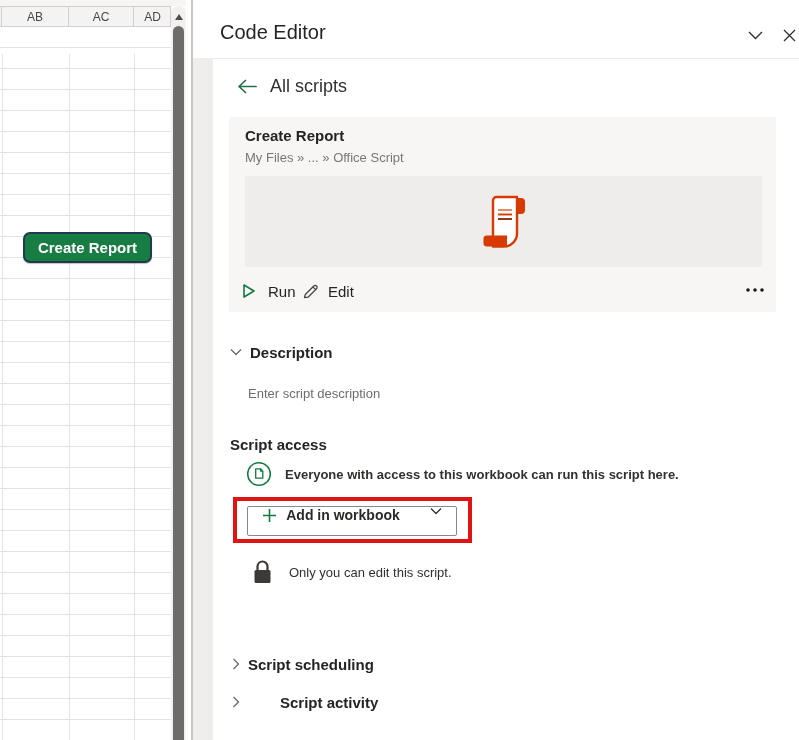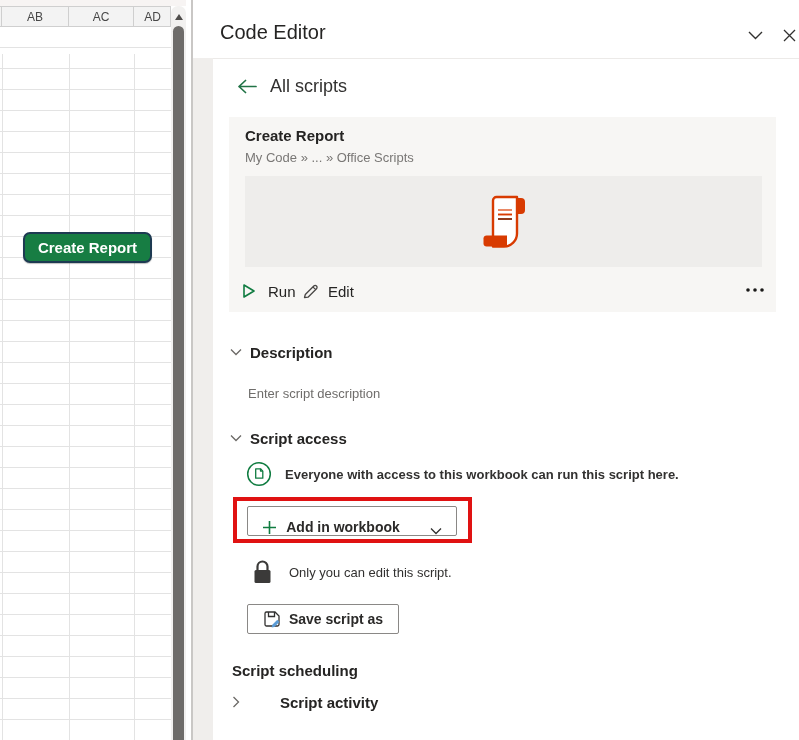--- a/index.html
+++ b/index.html
@@ -56,41 +56,41 @@
     font-size:15px; color:#252423; height:24px; }
   #run-button { left:242px;gap:12px; }
   #edit-button { left:302px; }
   #more-button { left:741px; top:281px; width:28px; height:18px; display:flex; align-items:center; justify-content:center; cursor:pointer; }
 
   
   .section-header { display:flex; align-items:center; gap:8px; cursor:pointer; height:20px; }
   .section-label { font-size:15px; font-weight:700; color:#252423; }
   #description-header { left:230px; top:342px; }
   #description-placeholder { left:248px; top:386px; font-size:13px; color:#6f6d6b; cursor:text; }
-  #script-access-header { left:230px; top:428px; }
+  #script-access-header { left:230px; top:428px;flex-direction:column; }
   #share-row { left:246px; top:461px; display:flex; align-items:center; gap:13px; }
   #share-text { font-size:13px; color:#323130;font-weight:bold; }
 
   #highlight-box { left:233px; top:497px; width:239px; height:46px;
     border:4px solid #e01212; z-index:5; pointer-events:none; }
   #add-button { left:247px; top:506px; width:210px; height:30px; background:#fff;
-    border:1px solid #8a8886; border-radius:2px; display:flex; align-items:flex-end; cursor:pointer; }
+    border:1px solid #8a8886; border-radius:2px; display:flex; align-items:flex-start; cursor:pointer; }
   #add-primary { flex:1; display:flex; align-items:center; justify-content:center; gap:9px; }
   #add-label { font-size:14px; font-weight:600; color:#2b2a29; }
   #add-split-divider { width:1px; margin:5px 0; background:#c8c6c4; }
   #add-dropdown { width:41px; display:flex; align-items:center; justify-content:center; }
 
   #lock-row { left:252px; top:559px; display:flex; align-items:center; gap:16px; }
   #lock-text { font-size:13px; color:#323130; }
   #save-button { left:247px; top:604px; width:152px; height:30px; background:#fff;
     border:1px solid #8a8886; border-radius:2px; display:flex; align-items:center;
     justify-content:center; gap:8px; cursor:pointer; }
   #save-label { font-size:14px; font-weight:600; color:#2b2a29; }
 
-  #script-scheduling-header { left:232px; top:654px;flex-direction:column; }
+  #script-scheduling-header { left:232px; top:654px; }
   #script-activity-header { left:232px; top:692px;gap:40px; }
 </style>
 </head>
 <body>
 
 <div id="app">
 
   <div class="abs" id="sheet-top-strip"></div>
 
   <div class="abs" id="col-header-row">
@@ -132,21 +132,21 @@
 
   <div class="abs" id="back-button">
     <svg width="20" height="15" viewBox="0 0 20 15">
       <path d="M19 7.5 H2 M8.5 1.5 L2 7.5 L8.5 13.5" stroke="#217346" stroke-width="1.7" fill="none" stroke-linecap="round" stroke-linejoin="round"></path>
     </svg>
     <span id="back-label">All scripts</span>
   </div>
 
   <div class="abs" id="script-card"></div>
   <div class="abs" id="card-name">Create Report</div>
-  <div class="abs" id="card-breadcrumb">My Code » ... » Office Scripts</div>
+  <div class="abs" id="card-breadcrumb">My Files » ... » Office Script</div>
 
   <div class="abs" id="card-preview">
     <svg width="46" height="54" viewBox="0 0 46 54">
       <rect x="28" y="3" width="16" height="16" rx="4" fill="#d83b01"></rect>
       <path d="M15.5 2 H36 V38.5 C36 45.7 30.2 51.5 23 51.5 H12 V5.5 C12 3.6 13.6 2 15.5 2 Z" fill="#ffffff" stroke="#d83b01" stroke-width="2.4" stroke-linejoin="round"></path>
       <line x1="17" y1="15" x2="31" y2="15" stroke="#e8835e" stroke-width="1.9"></line>
       <line x1="17" y1="19.5" x2="31" y2="19.5" stroke="#d83b01" stroke-width="1.9"></line>
       <line x1="17" y1="24" x2="31" y2="24" stroke="#8a3110" stroke-width="1.9"></line>
       <path d="M5.5 40.5 H26 V51.5 H5.5 C3.8 51.5 2.5 50.2 2.5 48.5 V43.5 C2.5 41.8 3.8 40.5 5.5 40.5 Z" fill="#d83b01"></path>
       <path d="M26 40.5 C26 46 30 51.5 23 51.5" fill="none" stroke="#ffffff" stroke-width="0"></path>
@@ -214,28 +214,20 @@
   <div class="abs" id="highlight-box"></div>
 
   <div class="abs" id="lock-row">
     <svg width="21" height="27" viewBox="0 0 21 27">
       <path d="M5.5 11 V7.5 A5 5 0 0 1 15.5 7.5 V11" fill="none" stroke="#3b3a39" stroke-width="2.2"></path>
       <rect x="2.5" y="11" width="16" height="13" rx="1.5" fill="#3b3a39"></rect>
     </svg>
     <span id="lock-text">Only you can edit this script.</span>
   </div>
 
-  <div class="abs" id="save-button">
-    <svg width="18" height="18" viewBox="0 0 18 18">
-      <path d="M2 3.5 A1.5 1.5 0 0 1 3.5 2 H12 L16 6 V14.5 A1.5 1.5 0 0 1 14.5 16 H3.5 A1.5 1.5 0 0 1 2 14.5 Z" fill="none" stroke="#323130" stroke-width="1.3"></path>
-      <path d="M5.5 2 V6.5 H11.5 V2" fill="none" stroke="#323130" stroke-width="1.3"></path>
-      <path d="M9.3 14.8 L14.3 9.8 L16.4 11.9 L11.4 16.9 L8.7 17.5 Z" fill="#5b9bd5"></path>
-    </svg>
-    <span id="save-label">Save script as</span>
-  </div>
 
   <div class="abs section-header" id="script-scheduling-header">
     <svg width="8" height="12" viewBox="0 0 8 12">
       <path d="M1.5 1 L6.5 6 L1.5 11" stroke="#6b6966" stroke-width="1.3" fill="none"></path>
     </svg>
     <span class="section-label">Script scheduling</span>
   </div>
   <div class="abs section-header" id="script-activity-header">
     <svg width="8" height="12" viewBox="0 0 8 12">
       <path d="M1.5 1 L6.5 6 L1.5 11" stroke="#6b6966" stroke-width="1.3" fill="none"></path>

